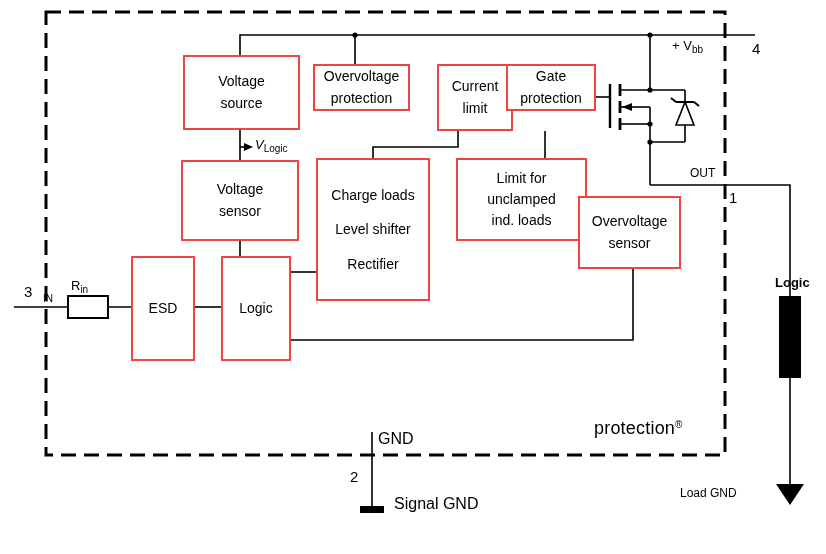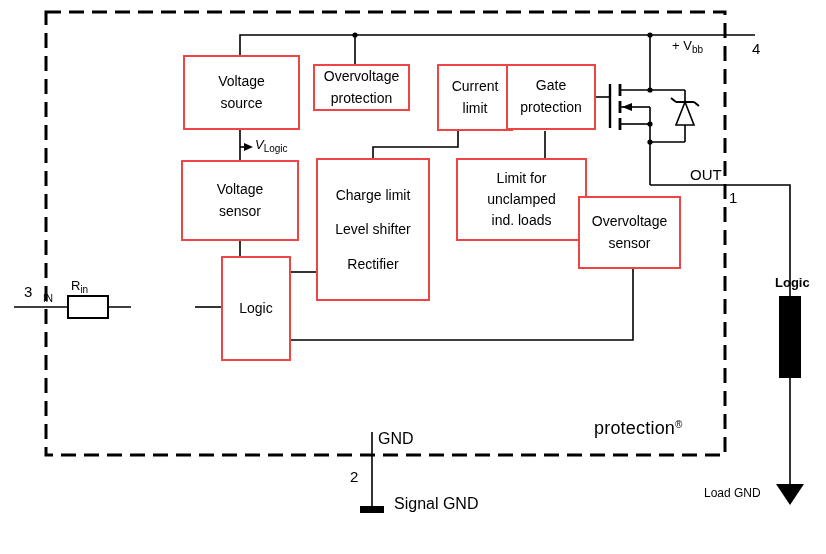--- a/index.html
+++ b/index.html
@@ -82,61 +82,62 @@
 
   <div class="block" style="left:183px;top:55px;width:117px;height:75px;">Voltage
 source</div>
 
   <div class="block" style="left:313px;top:64px;width:97px;height:47px;">Overvoltage
 protection</div>
 
   <div class="block" style="left:421px;top:64px;width:76px;height:67px;margin-left:16px;">Current
 limit</div>
 
-  <div class="block" style="left:506px;top:64px;width:90px;height:66px;">Gate
+  <div class="block" style="left:506px;top:64px;width:90px;height:47px;">Gate
 protection</div>
 
   <div class="block" style="left:181px;top:160px;width:118px;height:81px;">Voltage
 sensor</div>
 
-  <div class="block cp" style="left:316px;top:158px;width:114px;height:143px;">Charge limit
+  <div class="block cp" style="left:316px;top:158px;width:114px;height:143px;">Charge loads
 Level shifter
 Rectifier</div>
 
   <div class="block lim" style="left:456px;top:158px;width:131px;height:83px;">Limit for
 unclamped
 ind. loads</div>
 
   <div class="block" style="left:578px;top:196px;width:103px;height:73px;">Overvoltage
 sensor</div>
 
+  <div class="block" style="left:131px;top:256px;width:64px;height:105px;">ESD</div>
 
   <div class="block" style="left:221px;top:256px;width:70px;height:105px;">Logic</div>
 
   <div class="pin" style="left:24px;top:283px;">3</div>
   <div class="lbl tiny" style="left:43px;top:293px;">IN</div>
 
   <div class="lbl" style="left:71px;top:278px;">
     <span>R</span><span class="sub">in</span>
   </div>
 
   <div class="lbl" style="left:255px;top:137px;">
     <span class="ital">V</span><span class="sub">Logic</span>
   </div>
 
   <div class="lbl" style="left:672px;top:38px;">
     <span>+ V</span><span class="sub">bb</span>
   </div>
   <div class="pin" style="left:752px;top:40px;">4</div>
 
-  <div class="lbl" style="left:690px;top:166px;font-size:15px;">OUT</div>
+  <div class="lbl" style="left:690px;top:166px;font-size:12px;">OUT</div>
   <div class="pin" style="left:729px;top:189px;">1</div>
 
   <div class="lbl bold" style="left:775px;top:275px;">Logic</div>
-  <div class="lbl" style="left:704px;top:486px;font-size:12px;">Load GND</div>
+  <div class="lbl" style="left:680px;top:486px;font-size:12px;">Load GND</div>
 
   <div class="lbl small" style="left:378px;top:430px;">GND</div>
   <div class="pin" style="left:350px;top:468px;">2</div>
   <div class="lbl small" style="left:394px;top:495px;">Signal GND</div>
 
   <div class="brand" style="left:594px;top:418px;">
     <span>protection</span><span class="reg">®</span>
   </div>
 
 </div>

